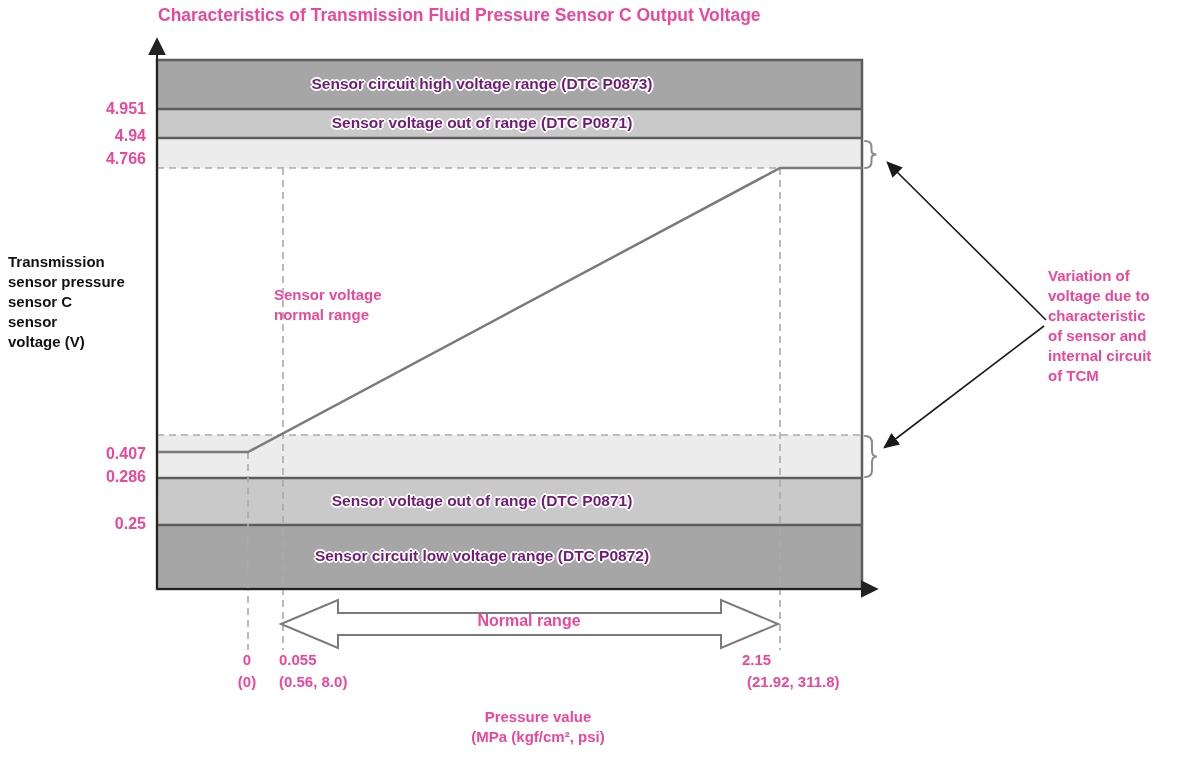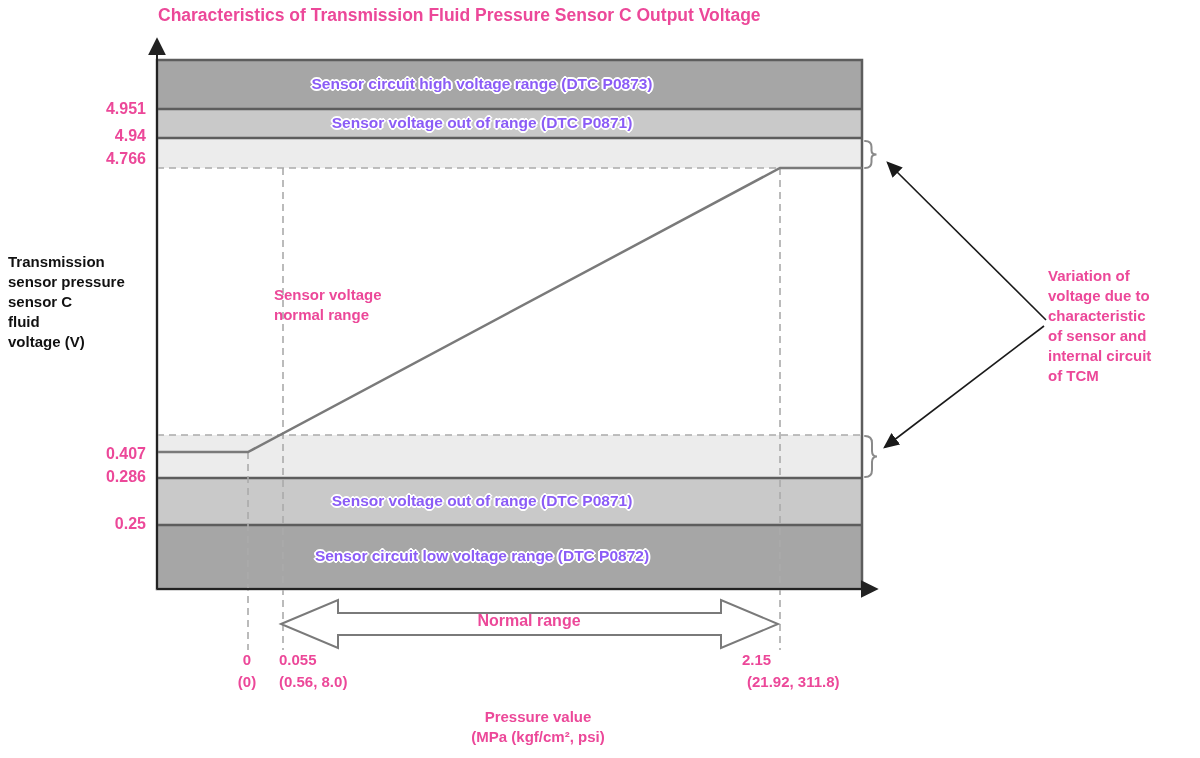--- a/index.html
+++ b/index.html
@@ -9,21 +9,21 @@
     font-family:"Liberation Sans","DejaVu Sans",sans-serif;
     color:#111;
   }
   .abs{position:absolute;}
   .t{position:absolute;font-weight:bold;color:#ec4899;white-space:nowrap;}
   .title{left:158px;top:5px;font-size:17.5px;}
   .ylab{left:8px;top:252px;font-size:15px;line-height:20px;font-weight:bold;}
   .ytick{left:62px;width:84px;text-align:right;font-size:16px;}
   .bandlab{
     left:157px;width:650px;text-align:center;font-size:15.5px;
-    color:#8b5cf6;
+    color:#701a75;
     text-shadow:-2px 0 0 #fff,2px 0 0 #fff,0 -2px 0 #fff,0 2px 0 #fff,
                 -1px -1px 0 #fff,1px -1px 0 #fff,-1px 1px 0 #fff,1px 1px 0 #fff;
   }
   .mid-note{left:230px;top:285px;font-size:15px;line-height:20px;margin-left:44px;}
   .variation{left:1048px;top:266px;font-size:15px;line-height:20px;}
   .xtick{font-size:15px;top:651px;}
   .xtick2{font-size:15px;top:673px;}
   .xtitle{left:388px;top:701px;width:300px;text-align:center;font-size:15px;line-height:20px;margin-top:6px;}
   .nr-label{left:379px;top:612px;width:300px;text-align:center;font-size:16px;}
   svg{position:absolute;left:0;top:0;}
@@ -80,21 +80,21 @@
 
   <polygon points="281,624 338,600 338,613 721,613 721,600 778,624 721,648 721,635 338,635 338,648" fill="#ffffff" stroke="#7a7a7a" stroke-width="2"></polygon>
 </svg>
 
 <div class="t title">Characteristics of Transmission Fluid Pressure Sensor C Output Voltage</div>
 
 <div class="ylab abs">
   <div>Transmission</div>
   <div>sensor pressure</div>
   <div>sensor C</div>
-  <div>fluid</div>
+  <div>sensor</div>
   <div>voltage (V)</div>
 </div>
 
 <div class="t ytick" style="top:100px;">4.951</div>
 <div class="t ytick" style="top:127px;">4.94</div>
 <div class="t ytick" style="top:150px;">4.766</div>
 <div class="t ytick" style="top:425px;margin-top:20px;">0.407</div>
 <div class="t ytick" style="top:468px;">0.286</div>
 <div class="t ytick" style="top:515px;">0.25</div>
 

